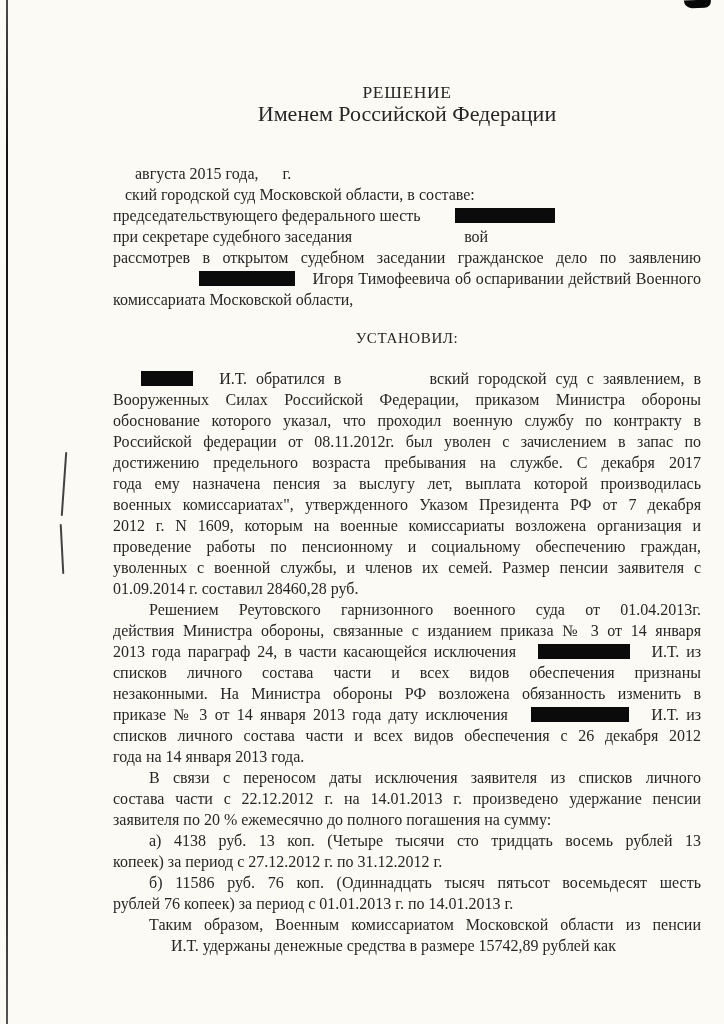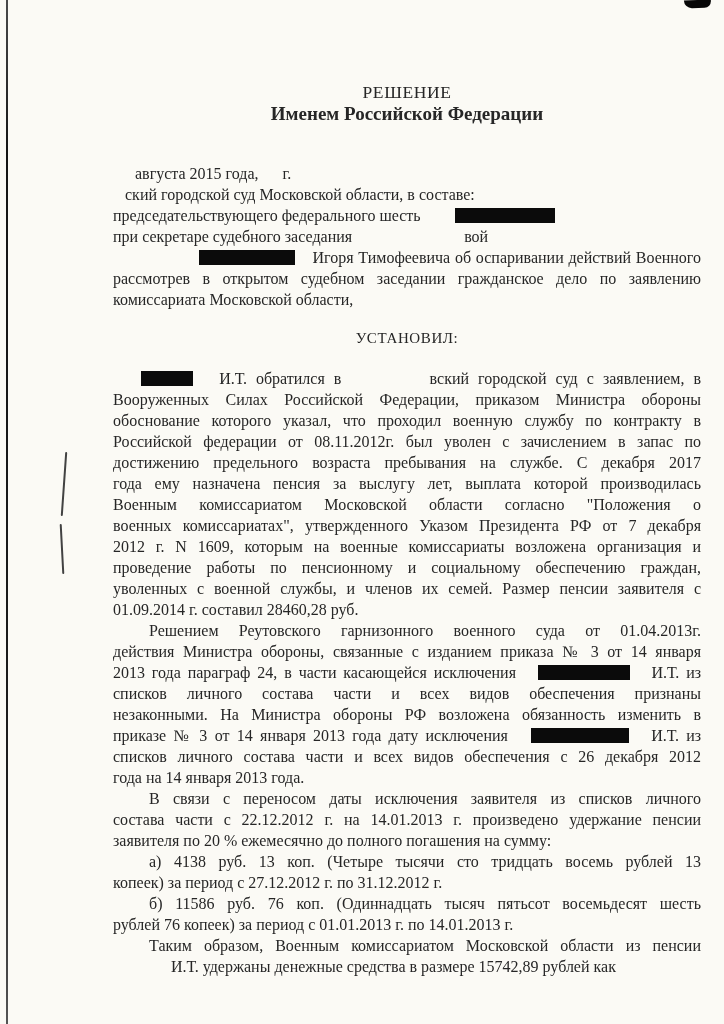--- a/index.html
+++ b/index.html
@@ -21,24 +21,23 @@
     overflow: hidden;
     margin-left: 13px;
   }
   .center { text-align: center; }
   .title {
     font-size: 17.5px;
     line-height: 22px;
     letter-spacing: 0.6px;
   }
   .subtitle {
-    font-size: 19px;
+    font-size: 22px;
     line-height: 22px;
     margin-bottom: 38px;
-    font-weight: bold;
   }
   .section-heading {
     font-size: 15px;
     line-height: 21px;
     letter-spacing: 0.6px;
     margin-top: 18px;
     margin-bottom: 19px;
   }
   .line {
     font-size: 16px;
@@ -94,35 +93,34 @@
 
   <div class="text-block">
     <div class="center title">РЕШЕНИЕ</div>
     <div class="center subtitle">Именем Российской Федерации</div>
 
     <div id="header-lines">
         <div class="line" style="padding-left: 22px;"><span>августа 2015 года,</span> <span class="gap" style="width: 16px;"></span> <span>г.</span></div>
         <div class="line" style="padding-left: 12px;"><span>ский городской суд Московской области, в составе:</span></div>
         <div class="line"><span>председательствующего федерального шесть</span> <span class="gap" style="width: 26px;"></span> <span class="redact" style="width: 100px;"></span></div>
         <div class="line"><span>при секретаре судебного заседания</span> <span class="gap" style="width: 104px;"></span> <span>вой</span></div>
+        <div class="line just"><span>рассмотрев в открытом судебном заседании гражданское дело по заявлению</span></div>
         <div class="line just" style="padding-left: 86px;"><span class="redact" style="width: 96px;"></span> <span class="gap" style="width: 8px;"></span> <span>Игоря Тимофеевича об оспаривании действий Военного</span></div>
-        <div class="line just"><span>рассмотрев в открытом судебном заседании гражданское дело по заявлению</span></div>
         <div class="line"><span>комиссариата Московской области,</span></div>
       </div>
 
     <div class="center section-heading">УСТАНОВИЛ:</div>
 
     <div id="body-lines">
         <div class="line just" style="padding-left: 28px;"><span class="redact" style="width: 52px;"></span> <span class="gap" style="width: 8px;"></span> <span>И.Т. обратился в</span> <span class="gap" style="width: 70px;"></span> <span>вский городской суд с заявлением, в</span></div>
         <div class="line just"><span>Вооруженных Силах Российской Федерации, приказом Министра обороны</span></div>
         <div class="line just"><span>обоснование которого указал, что проходил военную службу по контракту в</span></div>
         <div class="line just"><span>Российской федерации от 08.11.2012г. был уволен с зачислением в запас по</span></div>
         <div class="line just"><span>достижению предельного возраста пребывания на службе. С декабря 2017</span></div>
         <div class="line just"><span>года ему назначена пенсия за выслугу лет, выплата которой производилась</span></div>
-        <div class="line just"><span>Военным комиссариатом Московской области согласно "Положения о</span></div>
         <div class="line just"><span>военных комиссариатах", утвержденного Указом Президента РФ от 7 декабря</span></div>
         <div class="line just"><span>2012 г. N 1609, которым на военные комиссариаты возложена организация и</span></div>
         <div class="line just"><span>проведение работы по пенсионному и социальному обеспечению граждан,</span></div>
         <div class="line just"><span>уволенных с военной службы, и членов их семей. Размер пенсии заявителя с</span></div>
         <div class="line"><span>01.09.2014 г. составил 28460,28 руб.</span></div>
         <div class="line just" style="padding-left: 36px;"><span>Решением Реутовского гарнизонного военного суда от 01.04.2013г.</span></div>
         <div class="line just"><span>действия Министра обороны, связанные с изданием приказа № 3 от 14 января</span></div>
         <div class="line just"><span>2013 года параграф 24, в части касающейся исключения</span> <span class="gap" style="width: 8px;"></span> <span class="redact" style="width: 92px;"></span> <span class="gap" style="width: 8px;"></span> <span>И.Т. из</span></div>
         <div class="line just"><span>списков личного состава части и всех видов обеспечения признаны</span></div>
         <div class="line just"><span>незаконными. На Министра обороны РФ возложена обязанность изменить в</span></div>

